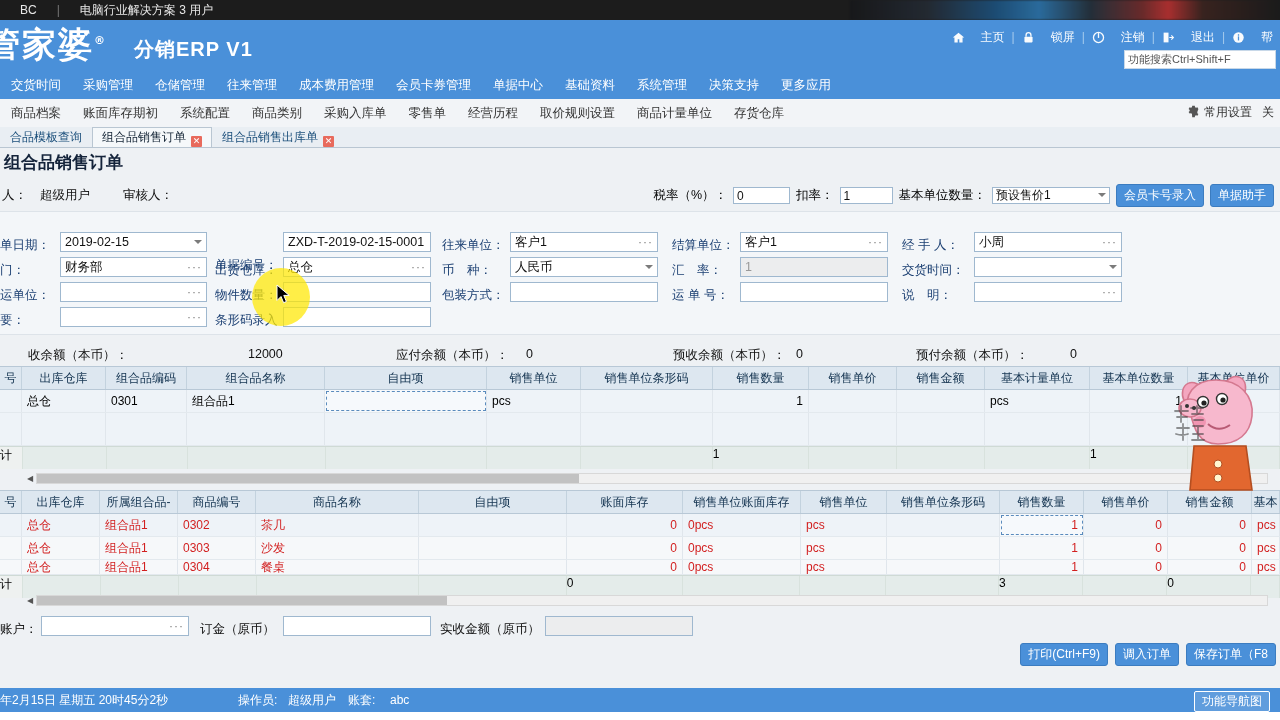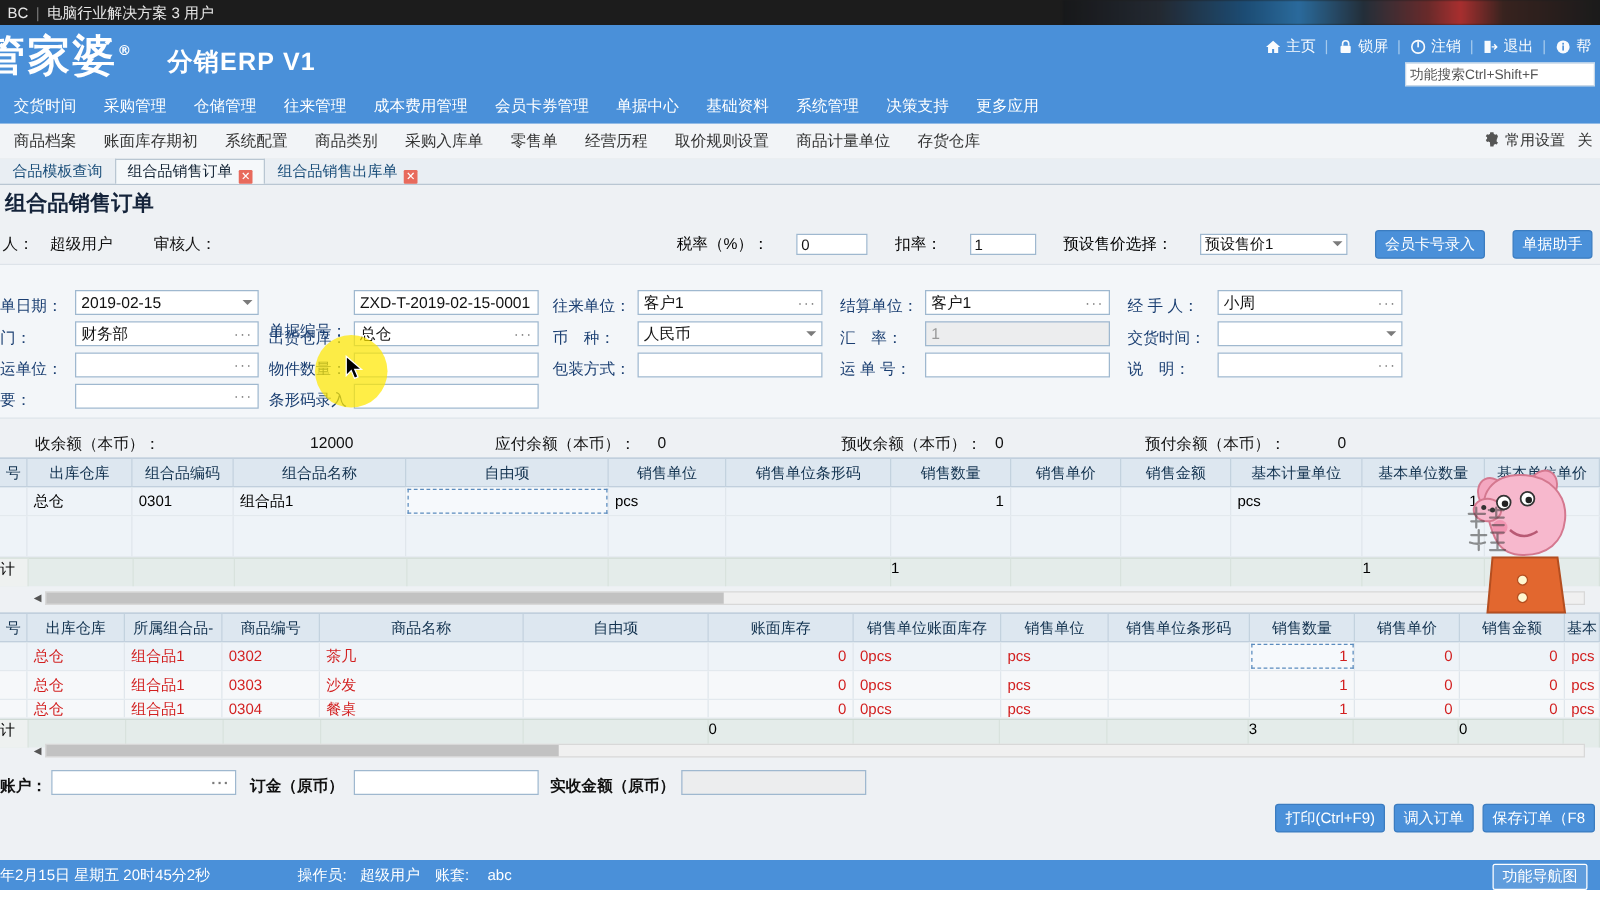--- a/index.html
+++ b/index.html
@@ -8,21 +8,21 @@
     font-family:"Liberation Sans","DejaVu Sans",sans-serif;
     font-size:12px;color:#000;background:#eef1f4;
     position:relative;
   }
   
   #titlebar{
     position:absolute;left:0;top:0;width:1280px;height:20px;
     background:#1c1c1c;color:#e8e8e8;font-size:12px;
     display:flex;align-items:center;
   }
-  #titlebar .tb-seg{padding:0 6px;}
+  #titlebar .tb-seg{padding:0 20px;}
   #titlebar .tb-div{color:#777;}
   #titlebar .tb-blur{
     position:absolute;right:0;top:0;height:20px;width:430px;
     background:linear-gradient(90deg,#17181a 0%,#242a33 18%,#1d4f79 34%,#2b6fa3 44%,#24303b 56%,#6d2b2b 68%,#b03030 74%,#3a2420 82%,#1b1b1b 100%);
     filter:blur(1px);opacity:.95;
   }
   
   #appheader{
     position:absolute;left:0;top:20px;width:1280px;height:52px;
     background:#4a90d9;overflow:hidden;
@@ -37,21 +37,21 @@
   #product{
     position:absolute;left:134px;top:16px;
     font-size:20px;font-weight:bold;color:#ffffff;letter-spacing:1px;
     white-space:nowrap;
   }
   #hdr-right{
     position:absolute;right:0;top:6px;height:22px;
     display:flex;align-items:center;color:#ffffff;font-size:12px;
     white-space:nowrap;
   }
-  #hdr-right .hr-item{display:flex;align-items:center;gap:4px;padding:0 7px;opacity:.97;}
+  #hdr-right .hr-item{display:flex;align-items:center;gap:16px;padding:0 7px;opacity:.97;}
   #hdr-right .hr-sep{color:#bcd9f2;opacity:.8;}
   .mini-ico{display:inline-block;width:13px;height:13px;position:relative;}
   .ico-home svg,.ico-lock svg,.ico-power svg,.ico-exit svg,.ico-info svg{display:block;}
   #searchbox{
     position:absolute;right:4px;top:30px;width:150px;height:17px;
     background:#ffffff;border:1px solid #c8d8e8;
     display:flex;align-items:center;
   }
   #searchbox .sb-text{
     font-size:11px;color:#555;padding-left:3px;white-space:nowrap;overflow:hidden;
@@ -94,21 +94,21 @@
   #doc-title{
     position:absolute;left:0;top:151px;width:1280px;height:27px;
     font-size:17px;font-weight:bold;color:#14233a;padding-left:4px;
     box-sizing:border-box;
   }
   #meta-row{
     position:absolute;left:0;top:183px;width:1280px;height:28px;
     font-size:12.5px;color:#111;
   }
   #meta-row .mlab{position:absolute;}
-  #tax-group{position:absolute;right:6px;top:183px;height:24px;display:flex;align-items:center;gap:22px;white-space:nowrap;font-size:12.5px;}
+  #tax-group{position:absolute;right:6px;top:183px;height:24px;display:flex;align-items:center;gap:6px;white-space:nowrap;font-size:12.5px;}
   .sm-input{
     height:17px;border:1px solid #9fb8cf;background:#fff;font-size:12px;
     padding:0 3px;box-sizing:border-box;line-height:17px;color:#111;
   }
   .blue-btn{
     background:#4a90d9;color:#fff;border:1px solid #3b7cc0;border-radius:3px;
     font-size:12px;padding:2px 7px;white-space:nowrap;
   }
   
   #formpanel{
@@ -163,21 +163,21 @@
     box-sizing:border-box;
   }
   .hscroll .thumb{height:9px;background:#c2c2c2;}
   .hscroll-arrow{
     position:absolute;left:24px;width:12px;height:11px;font-size:8px;color:#555;
     text-align:center;line-height:11px;
   }
   
   #payrow{
     position:absolute;left:0;top:615px;width:1116px;height:30px;
-    font-size:12.5px;color:#111;font-weight:bold;
+    font-size:12.5px;color:#111;
   }
   #payrow .plab{position:absolute;white-space:nowrap;}
   #btnrow{position:absolute;right:4px;top:643px;display:flex;gap:7px;}
   
   #statusbar{
     position:absolute;left:0;top:688px;width:1280px;height:24px;
     background:#4a90d9;color:#fff;font-size:12px;
     display:flex;align-items:center;
   }
   #statusbar .st{position:absolute;white-space:nowrap;}
@@ -330,21 +330,21 @@
   <span class="mlab" style="left:2px;top:4px;">人：</span>
   <span class="mlab" style="left:40px;top:4px;">超级用户</span>
   <span class="mlab" style="left:123px;top:4px;">审核人：</span>
 </div>
 
 <div id="tax-group">
   <span>税率（%）：</span>
   <span class="sm-input" style="width:57px;">0</span>
   <span>扣率：</span>
   <span class="sm-input" style="width:53px;">1</span>
-  <span>预设售价选择：</span>
+  <span>基本单位数量：</span>
   <span class="sm-input" style="width:118px;display:inline-flex;align-items:center;">
     <span style="flex:1;">预设售价1</span>
     <span style="width:0;height:0;border-left:4px solid transparent;border-right:4px solid transparent;border-top:4px solid #7b7b7b;"></span>
   </span>
   <span class="blue-btn">会员卡号录入</span>
   <span class="blue-btn">单据助手</span>
 </div>
 
 <div id="formpanel">
 

